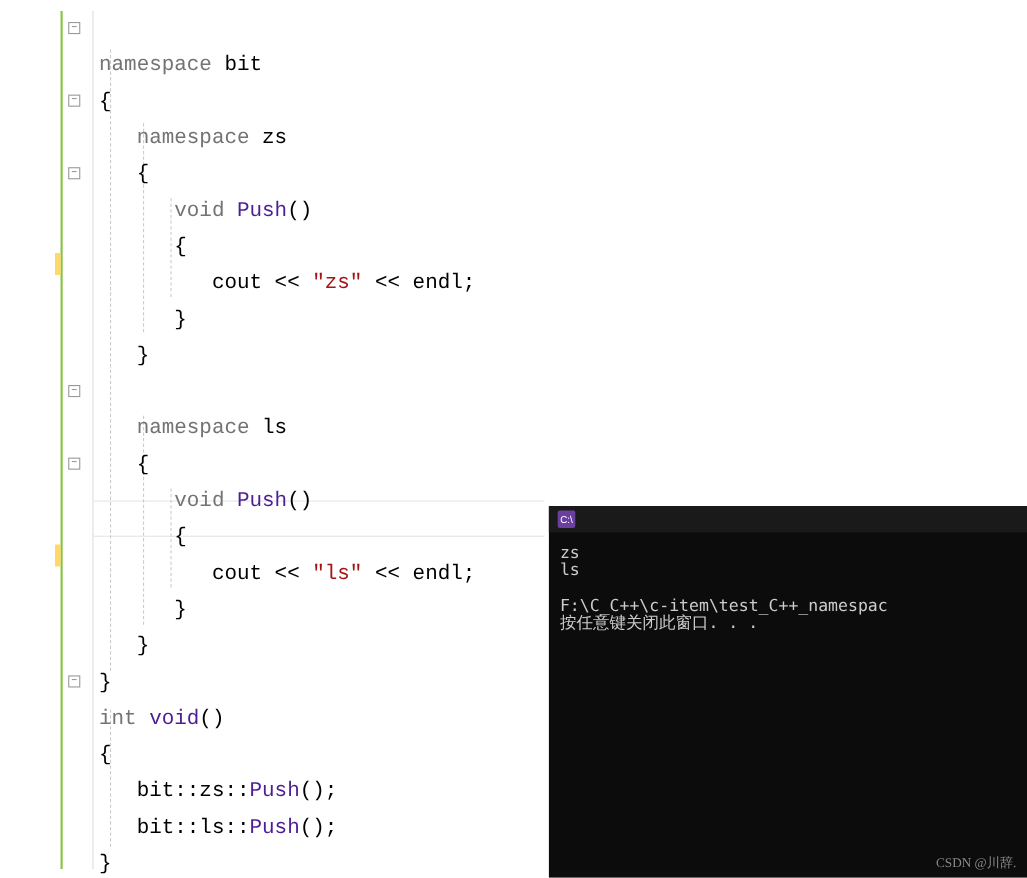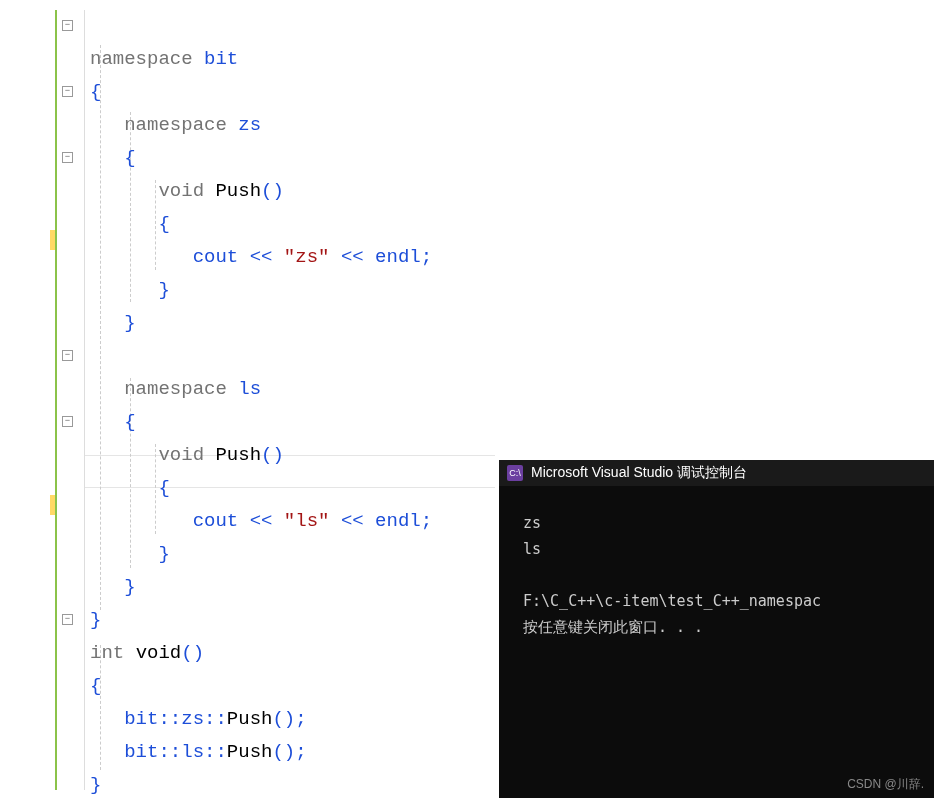--- a/index.html
+++ b/index.html
@@ -45,23 +45,23 @@
     text-align: center;
     color: #666;
     cursor: pointer;
   }
   .code {
     margin-left: 35px;
     line-height: 33px;
     white-space: pre;
   }
   .kw { color: #737373; }
-  .fn { color: #000000; }
+  .fn { color: #4c1d95; }
   .str { color: #a31515; }
-  .txt { color: #1d4ed8; }
+  .txt { color: #000000; }
   .guide {
     position: absolute;
     width: 1px;
     border-left: 1px dashed #ccc;
   }
   .highlight-line {
     position: absolute;
     left: 85px;
     width: 410px;
     height: 33px;
@@ -95,31 +95,31 @@
     height: 16px;
     background: #6b3fa0;
     color: #fff;
     font-size: 9px;
     display: flex;
     align-items: center;
     justify-content: center;
     border-radius: 2px;
   }
   .console-body {
-    padding: 24px;
-    line-height: 26px;
+    padding: 10px;
+    line-height: 16px;
     white-space: pre;
   }
   .watermark {
     position: absolute;
     right: 10px;
     bottom: 5px;
     color: #888;
     font-size: 12px;
-    font-family: Liberation Sans, sans-serif;
+    font-family: Liberation Serif, serif;
   }
 </style>
 </head>
 <body>
 
 <div class="gutter"></div>
 
 <div class="yellow-bar" style="top:230px;height:20px"></div>
 <div class="yellow-bar" style="top:495px;height:20px"></div>
 
@@ -165,21 +165,20 @@
    <span class="txt">bit::ls::</span><span class="fn">Push</span><span class="txt">()</span><span class="txt">;</span>
 <span class="txt">}</span>
 </div>
 </div>
 
 <div class="console">
   <div class="console-title">
     <div class="console-icon">
         <span>C:\</span>
       </div>
-    <span>Microsoft Visual Studio 调试控制台</span>
   </div>
   <div class="console-body"><span>zs</span>
 <span>ls</span>
 
 <span>F:\C_C++\c-item\test_C++_namespac</span>
 <span>按任意键关闭此窗口. . .</span></div>
 </div>
 
 <div class="watermark">CSDN @川辞.</div>
 

